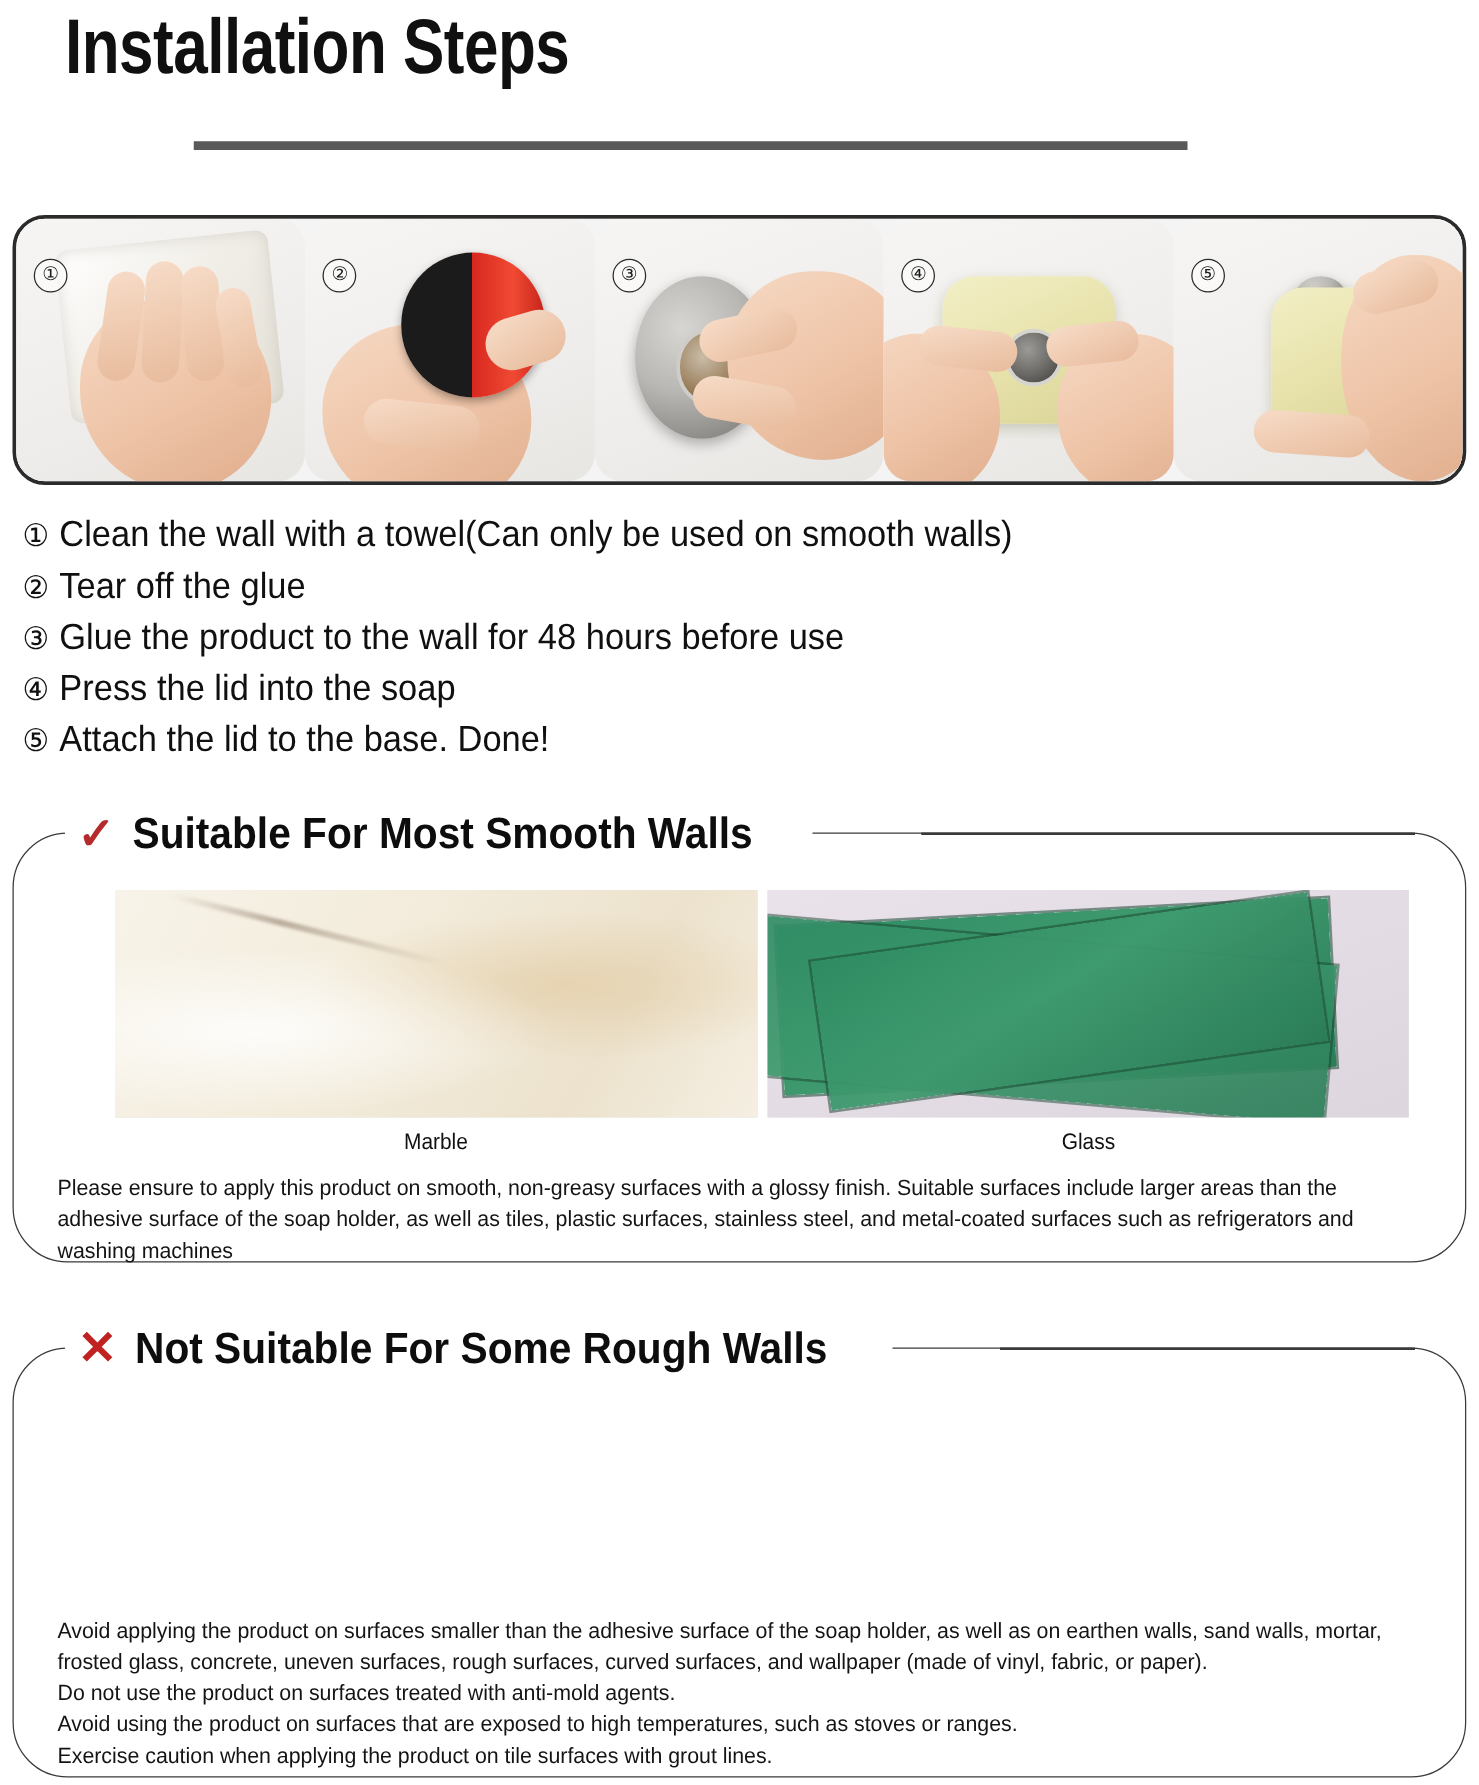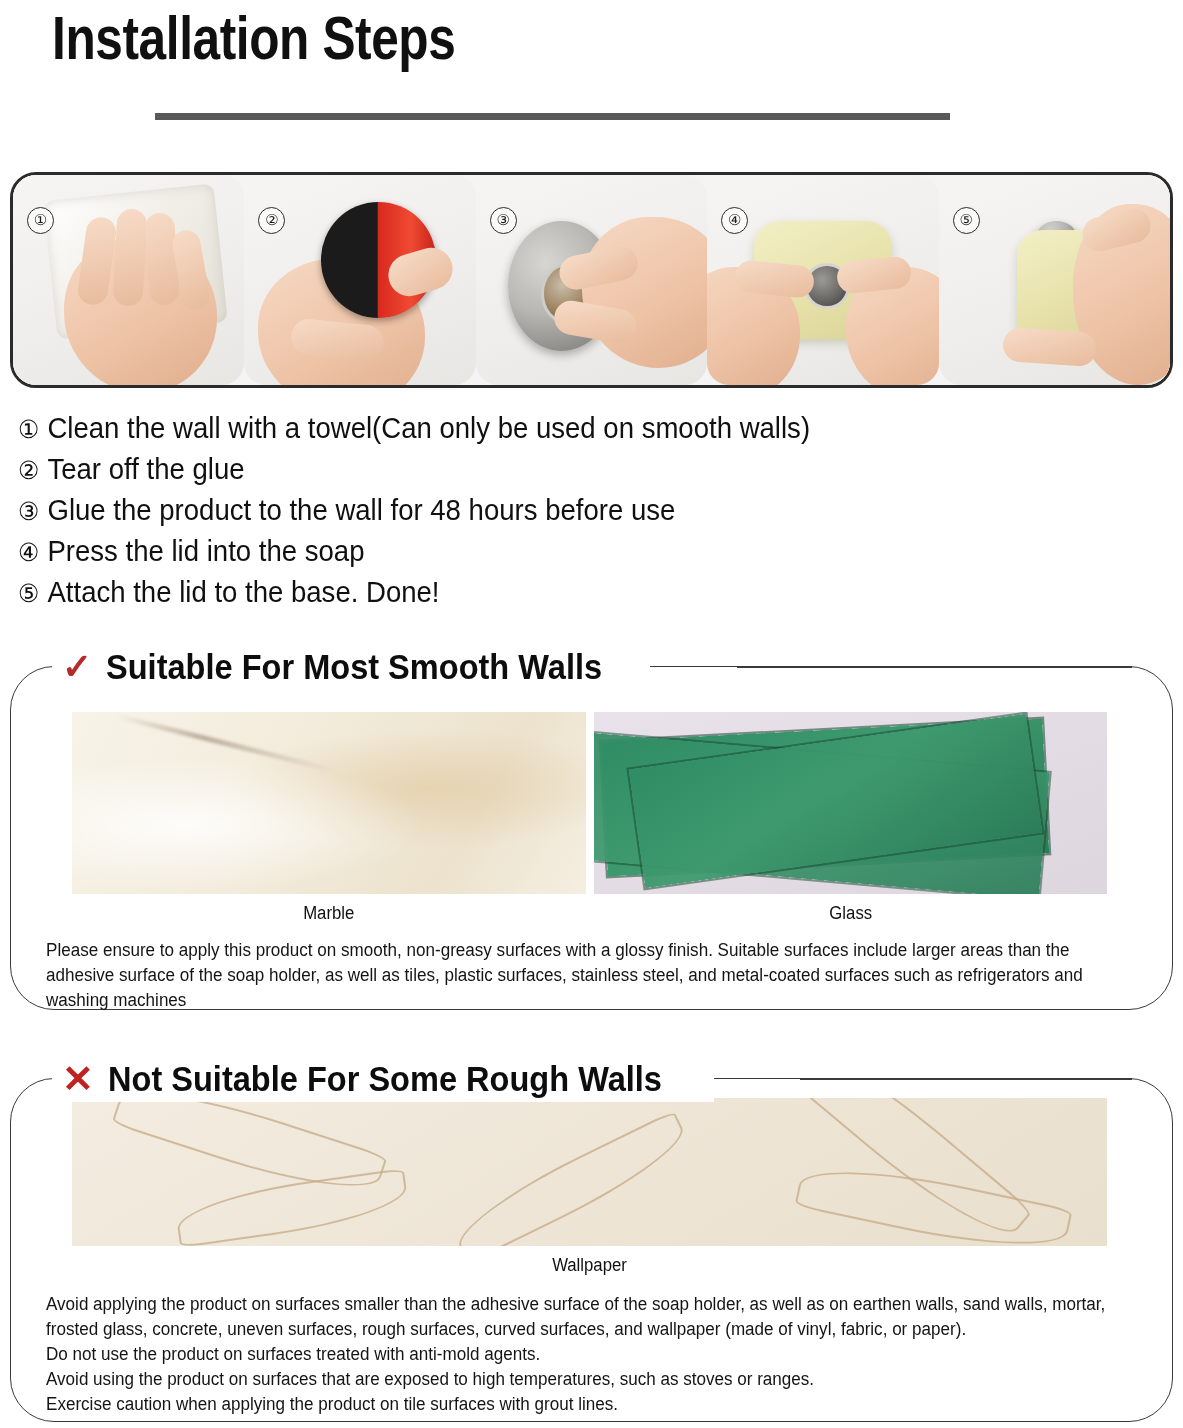--- a/index.html
+++ b/index.html
@@ -206,20 +206,21 @@
     z-index: 4;
   }
   .hr-good { left: 737px; top: 666px; width: 395px; }
   .hr-bad  { left: 800px; top: 1078px; width: 332px; }
 
   
   .mat-row {
     position: absolute;
     display: flex;
     gap: 8px;
+    margin-left: 20px;
   }
   .mr-good { left: 72px; top: 712px; width: 1035px; }
   .mr-bad  { left: 72px; top: 1098px; width: 1035px; }
 
   .mat {
     flex: 1 1 0;
     position: relative;
   }
   .mat-img {
     position: relative;
@@ -485,32 +486,20 @@
 <div class="panel-text pt-good">Please ensure to apply this product on smooth, non-greasy surfaces with a glossy finish. Suitable surfaces include larger areas than the adhesive surface of the soap holder, as well as tiles, plastic surfaces, stainless steel, and metal-coated surfaces such as refrigerators and washing machines</div>
 
 <div class="panel panel-bad"></div>
 <div class="header-rule hr-bad"></div>
 <div class="panel-header ph-bad">
   <span class="mark">✕</span>
   <span class="panel-title">Not Suitable For Some Rough Walls</span>
 </div>
 
 <div class="mat-row mr-bad">
-  <div class="mat">
-    <div class="mat-img short">
-      <div class="tex-wallpaper">
-        <div class="leaf" style="left:4%;top:10%;width:26%;height:34%;transform:rotate(18deg);"></div>
-        <div class="leaf" style="left:36%;top:44%;width:24%;height:30%;transform:rotate(-26deg);"></div>
-        <div class="leaf" style="left:66%;top:8%;width:28%;height:36%;transform:rotate(40deg);"></div>
-        <div class="leaf" style="left:10%;top:58%;width:22%;height:30%;transform:rotate(-8deg);"></div>
-        <div class="leaf" style="left:70%;top:56%;width:26%;height:34%;transform:rotate(12deg);"></div>
-      </div>
-    </div>
-    <div class="mat-label">Wallpaper</div>
-  </div>
 </div>
 
 <div class="panel-text pt-bad">
   <p>Avoid applying the product on surfaces smaller than the adhesive surface of the soap holder, as well as on earthen walls, sand walls, mortar, frosted glass, concrete, uneven surfaces, rough surfaces, curved surfaces, and wallpaper (made of vinyl, fabric, or paper).</p>
   <p>Do not use the product on surfaces treated with anti-mold agents.</p>
   <p>Avoid using the product on surfaces that are exposed to high temperatures, such as stoves or ranges.</p>
   <p>Exercise caution when applying the product on tile surfaces with grout lines.</p>
 </div>
 
 </body></html>

